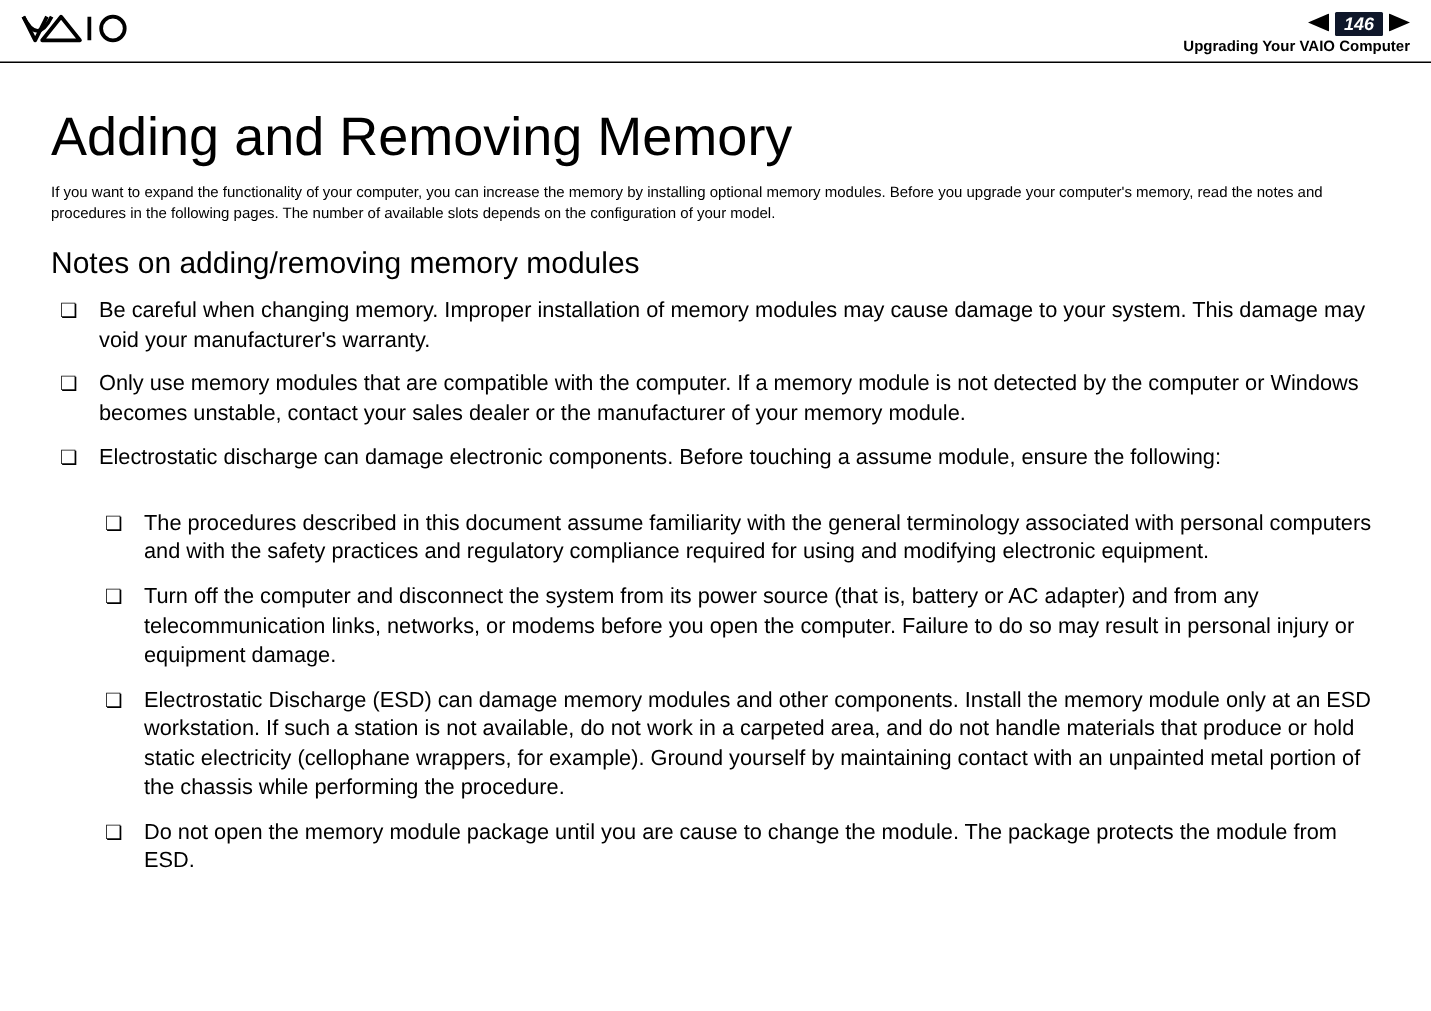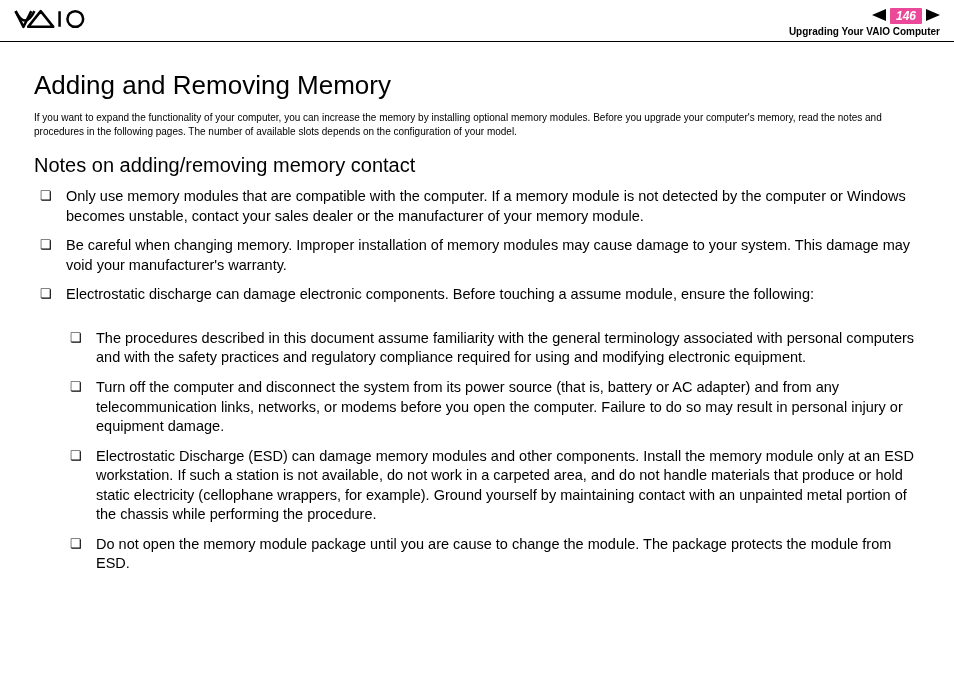--- a/index.html
+++ b/index.html
@@ -30,37 +30,37 @@
     }
     .page-nav {
       display: flex;
       align-items: center;
       justify-content: flex-end;
       gap: 4px;
       margin-bottom: 2px;
     }
     .arrow-left, .arrow-right { display: inline-block; }
     .page-num-badge {
-      background: #ec4899;
+      background: #0f172a;
       color: #fff;
       font-style: italic;
       font-weight: bold;
       padding: 1px 6px;
       font-size: 12px;
       border-radius: 1px;
     }
     .breadcrumb {
       font-weight: bold;
       font-size: 10px;
     }
     .content {
       padding: 28px 34px 20px 34px;
     }
     h1 {
-      font-size: 26px;
+      font-size: 36px;
       font-weight: normal;
       margin-bottom: 10px;
     }
     .intro {
       font-size: 10px;
       line-height: 1.35;
       margin-bottom: 16px;
     }
     h2 {
       font-size: 20px;
@@ -124,24 +124,24 @@
           </svg>
       </span>
     </div>
     <div class="breadcrumb">Upgrading Your VAIO Computer</div>
   </div>
 </div>
 
 <div class="content">
   <h1>Adding and Removing Memory</h1>
   <p class="intro">If you want to expand the functionality of your computer, you can increase the memory by installing optional memory modules. Before you upgrade your computer's memory, read the notes and procedures in the following pages. The number of available slots depends on the configuration of your model.</p>
-  <h2>Notes on adding/removing memory contact</h2>
+  <h2>Notes on adding/removing memory modules</h2>
   <ul class="lvl1">
+    <li>Be careful when changing memory. Improper installation of memory modules may cause damage to your system. This damage may void your manufacturer's warranty.</li>
     <li>Only use memory modules that are compatible with the computer. If a memory module is not detected by the computer or Windows becomes unstable, contact your sales dealer or the manufacturer of your memory module.</li>
-    <li>Be careful when changing memory. Improper installation of memory modules may cause damage to your system. This damage may void your manufacturer's warranty.</li>
     <li>
       <span>Electrostatic discharge can damage electronic components. Before touching a assume module, ensure the following:</span>
       <ul class="lvl2">
         <li>The procedures described in this document assume familiarity with the general terminology associated with personal computers and with the safety practices and regulatory compliance required for using and modifying electronic equipment.</li>
         <li>Turn off the computer and disconnect the system from its power source (that is, battery or AC adapter) and from any telecommunication links, networks, or modems before you open the computer. Failure to do so may result in personal injury or equipment damage.</li>
         <li>Electrostatic Discharge (ESD) can damage memory modules and other components. Install the memory module only at an ESD workstation. If such a station is not available, do not work in a carpeted area, and do not handle materials that produce or hold static electricity (cellophane wrappers, for example). Ground yourself by maintaining contact with an unpainted metal portion of the chassis while performing the procedure.</li>
         <li>Do not open the memory module package until you are cause to change the module. The package protects the module from ESD.</li>
       </ul>
     </li>
   </ul>

